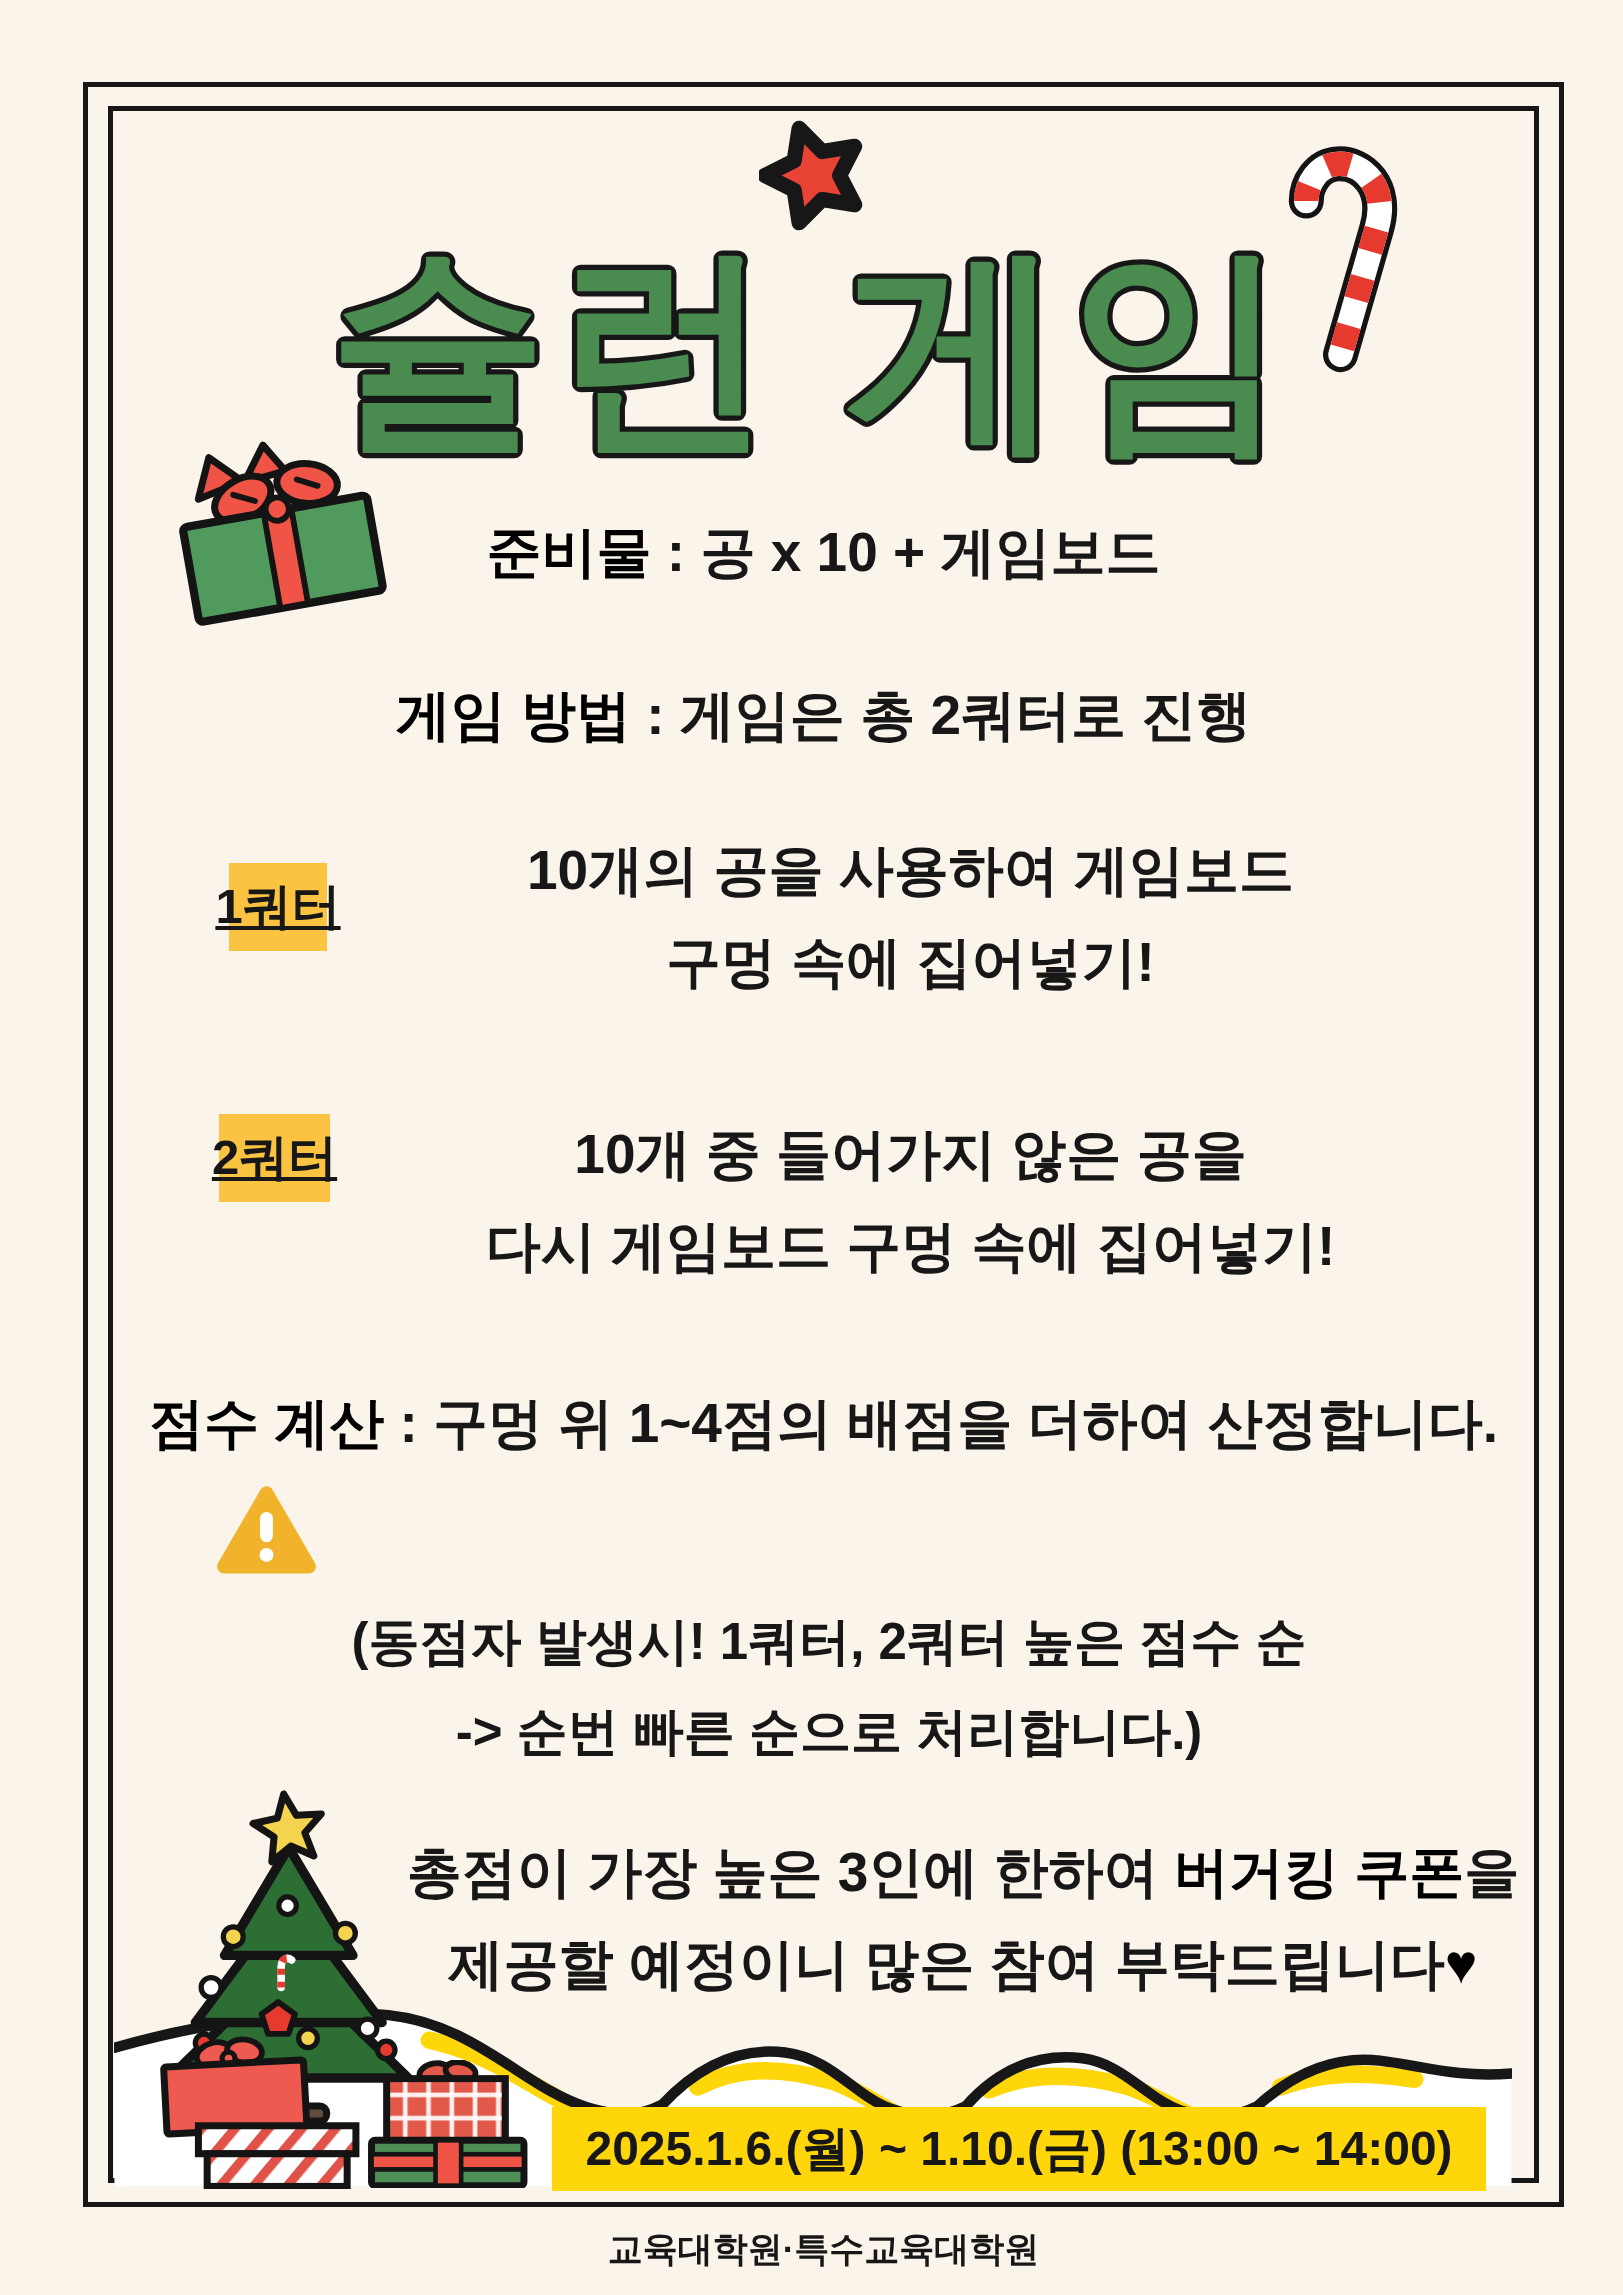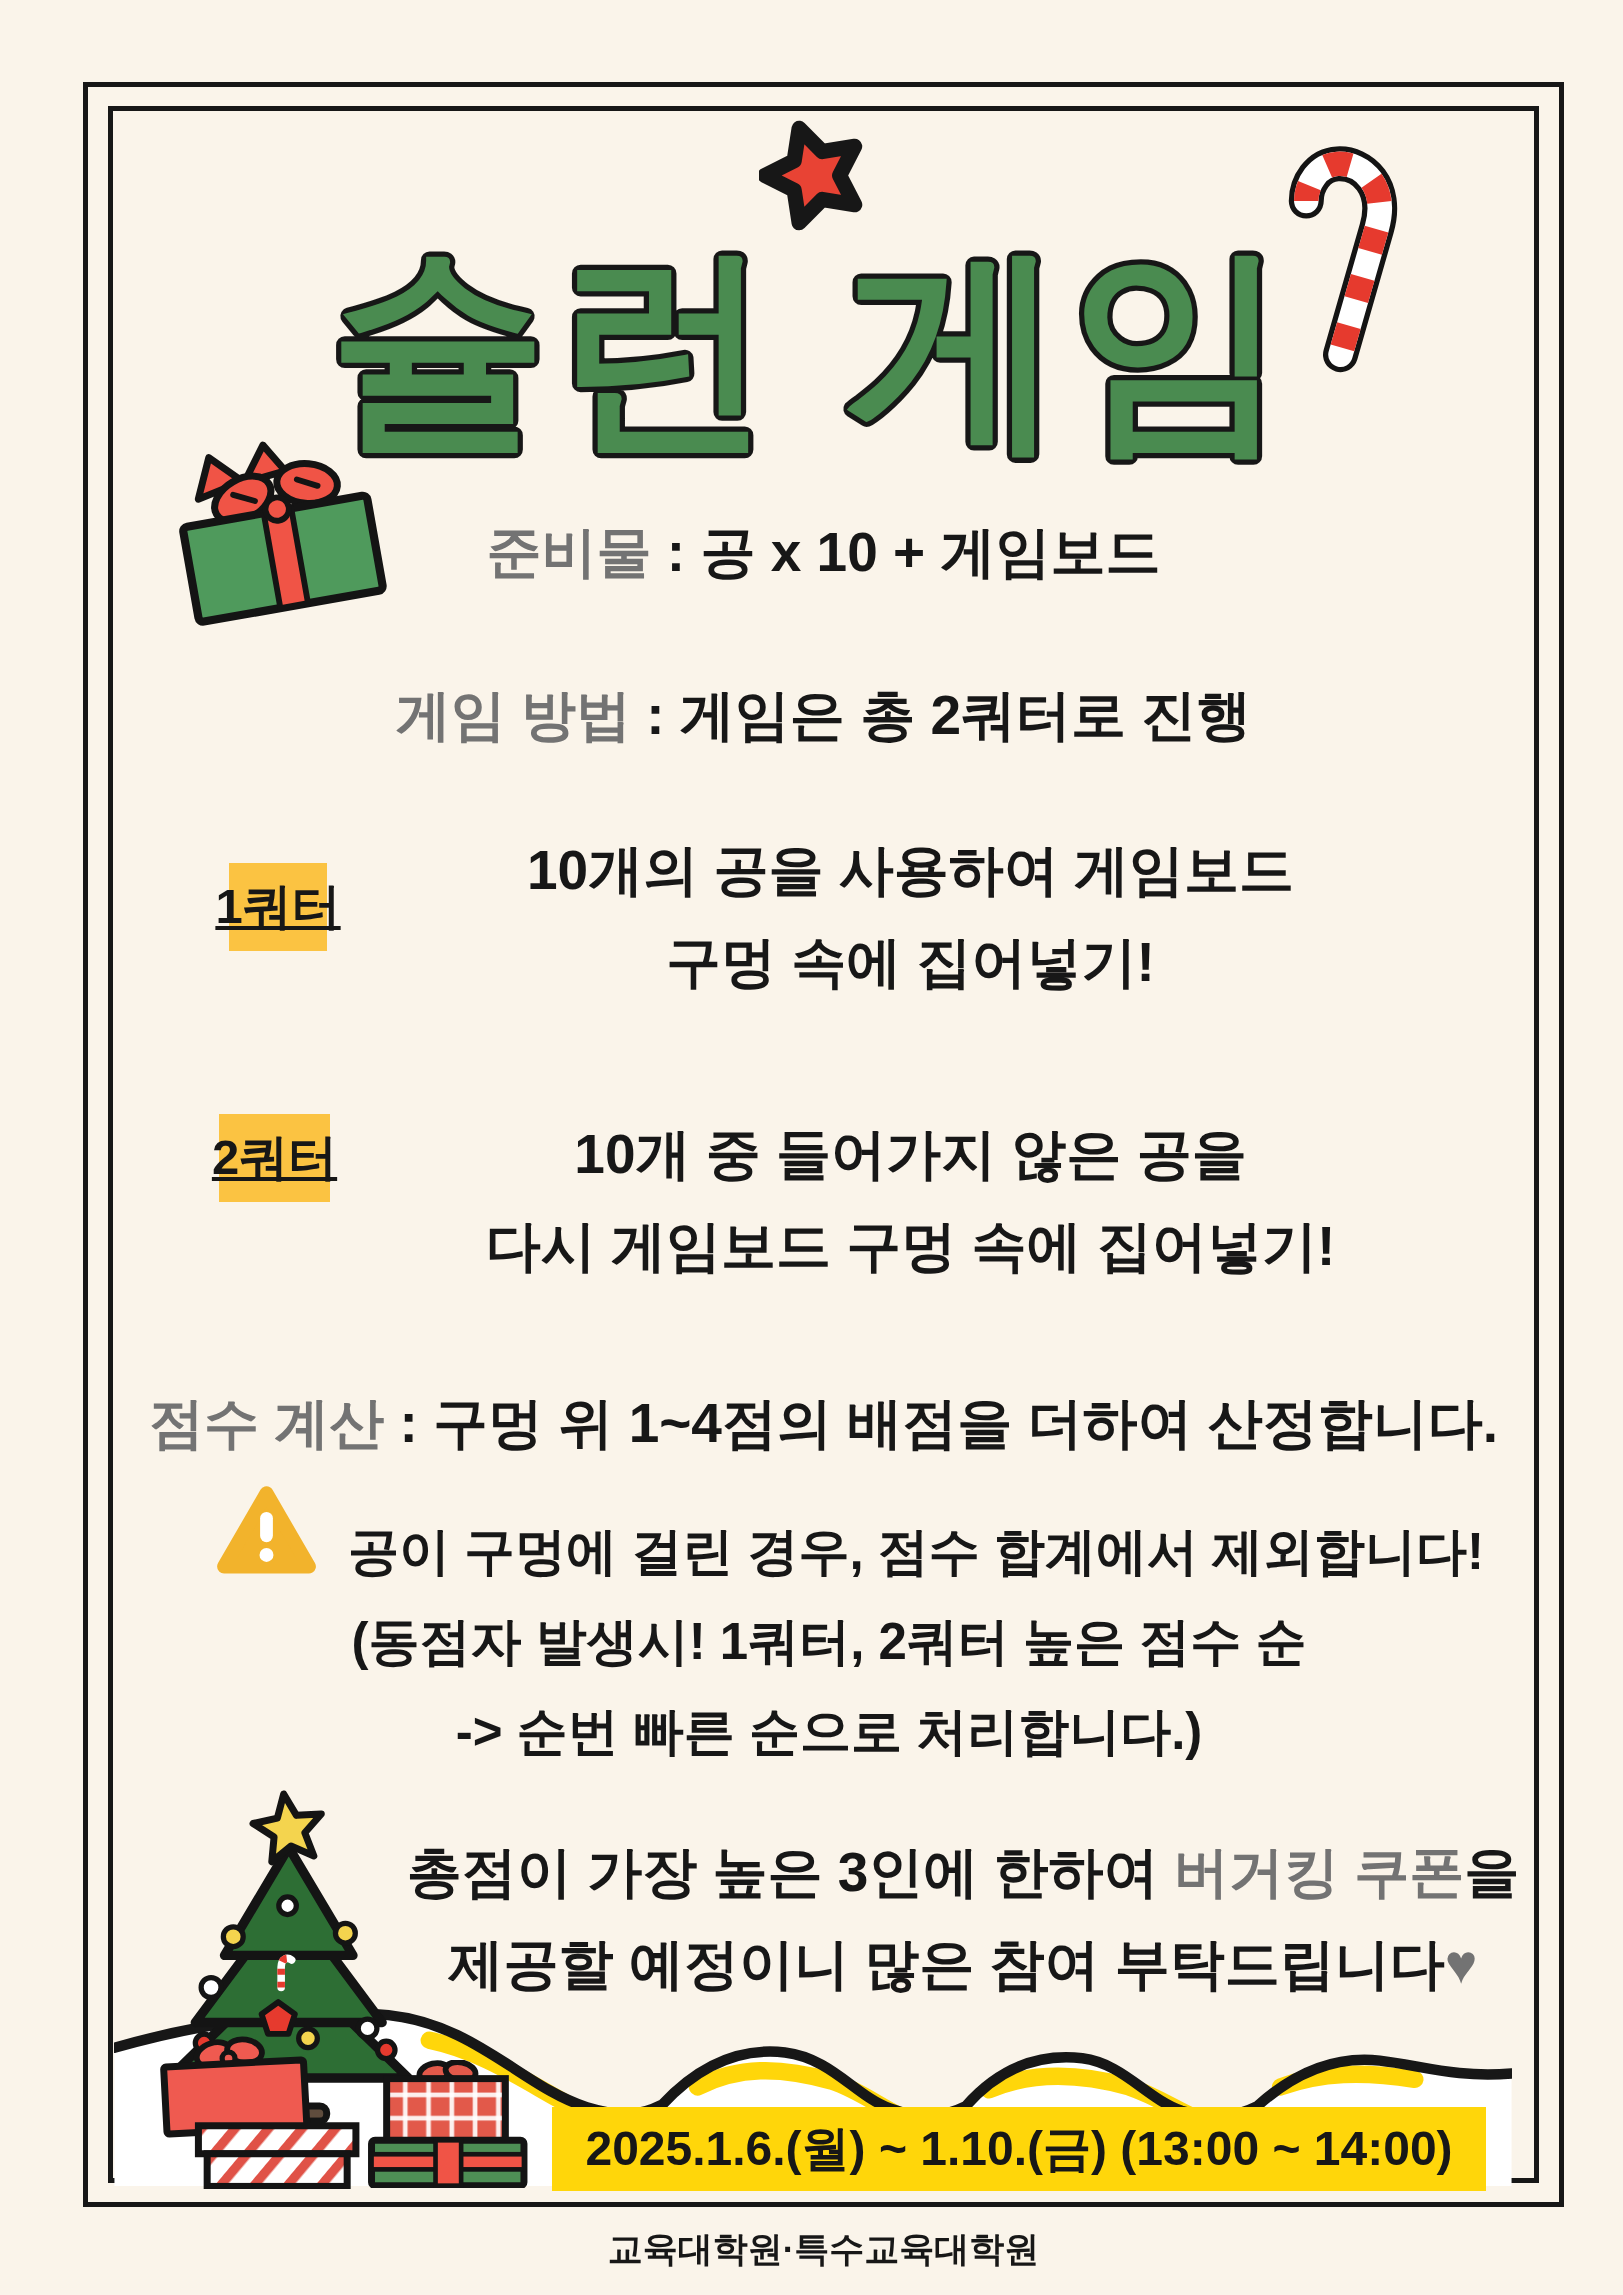--- a/index.html
+++ b/index.html
@@ -11,21 +11,21 @@
     font-weight:bold;
     color:#171717;
     overflow:hidden;
     padding-left:24px;
   }
   .abs{position:absolute;}
   .frame-outer{position:absolute;left:83px;top:82px;right:83px;bottom:88px;border:5.8px solid #171717;}
   .frame-inner{position:absolute;left:108px;top:106px;right:108px;bottom:112px;border:5.8px solid #171717;}
   .center-line{left:0;width:100%;text-align:center;white-space:nowrap;}
   .txt{font-size:55px;line-height:88px;}
-  .red{color:#737373;}
+  .red{color:#000000;}
   .q-badge{
     background:#fbc342;color:#171717;
     display:flex;align-items:center;justify-content:center;
     font-size:49px;white-space:nowrap;text-decoration:underline;
   }
   .q-lines{text-align:center;}
   .q-lines div{font-size:55px;line-height:92px;white-space:nowrap;}
   .warn-line{text-align:center;white-space:nowrap;font-size:51px;line-height:89px;}
   .prize-line{text-align:center;white-space:nowrap;font-size:55px;line-height:93px;}
   .date-bar{
@@ -95,21 +95,20 @@
   <div class="abs center-line txt" style="top:1379px">
     <span class="red">점수 계산</span><span> : </span><span>구멍 위 1~4점의 배점을 더하여 산정합니다.</span>
   </div>
 
   <svg class="abs" style="left:217px;top:1484px" width="99" height="93" viewBox="0 0 170 160">
     <polygon points="85,16 158,142 12,142" fill="#f2b32c" stroke="#f2b32c" stroke-width="24" stroke-linejoin="round"></polygon>
     <rect x="74" y="48" width="22" height="52" rx="11" fill="#ffffff"></rect>
     <circle cx="85" cy="122" r="12" fill="#ffffff"></circle>
   </svg>
 
-  <div class="abs warn-line" style="left:303px;top:1507px;width:1226px">공이 구멍에 걸린 경우, 점수 합계에서 제외합니다!</div>
   <div class="abs warn-line" style="left:146px;top:1597px;width:1366px">(동점자 발생시! 1쿼터, 2쿼터 높은 점수 순</div>
   <div class="abs warn-line" style="left:146px;top:1687px;width:1366px">-&gt; 순번 빠른 순으로 처리합니다.)</div>
 
   <div class="abs prize-line" style="left:327px;top:1826px;width:1272px">
     <span>총점이 가장 높은 3인에 한하여 </span><span class="red">버거킹 쿠폰</span><span>을</span>
   </div>
   <div class="abs prize-line" style="left:327px;top:1918px;width:1272px">
     <span>제공할 예정이니 많은 참여 부탁드립니다</span><span class="red">♥</span>
   </div>
 

